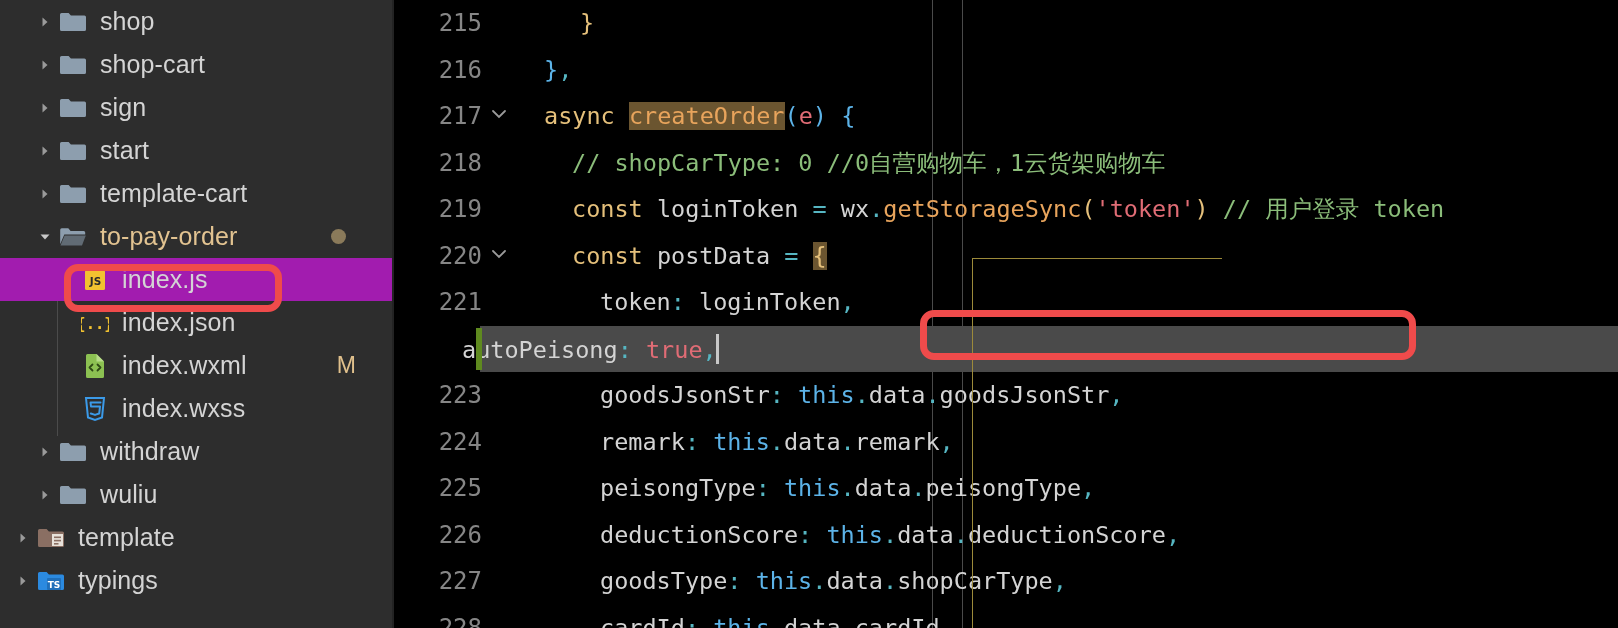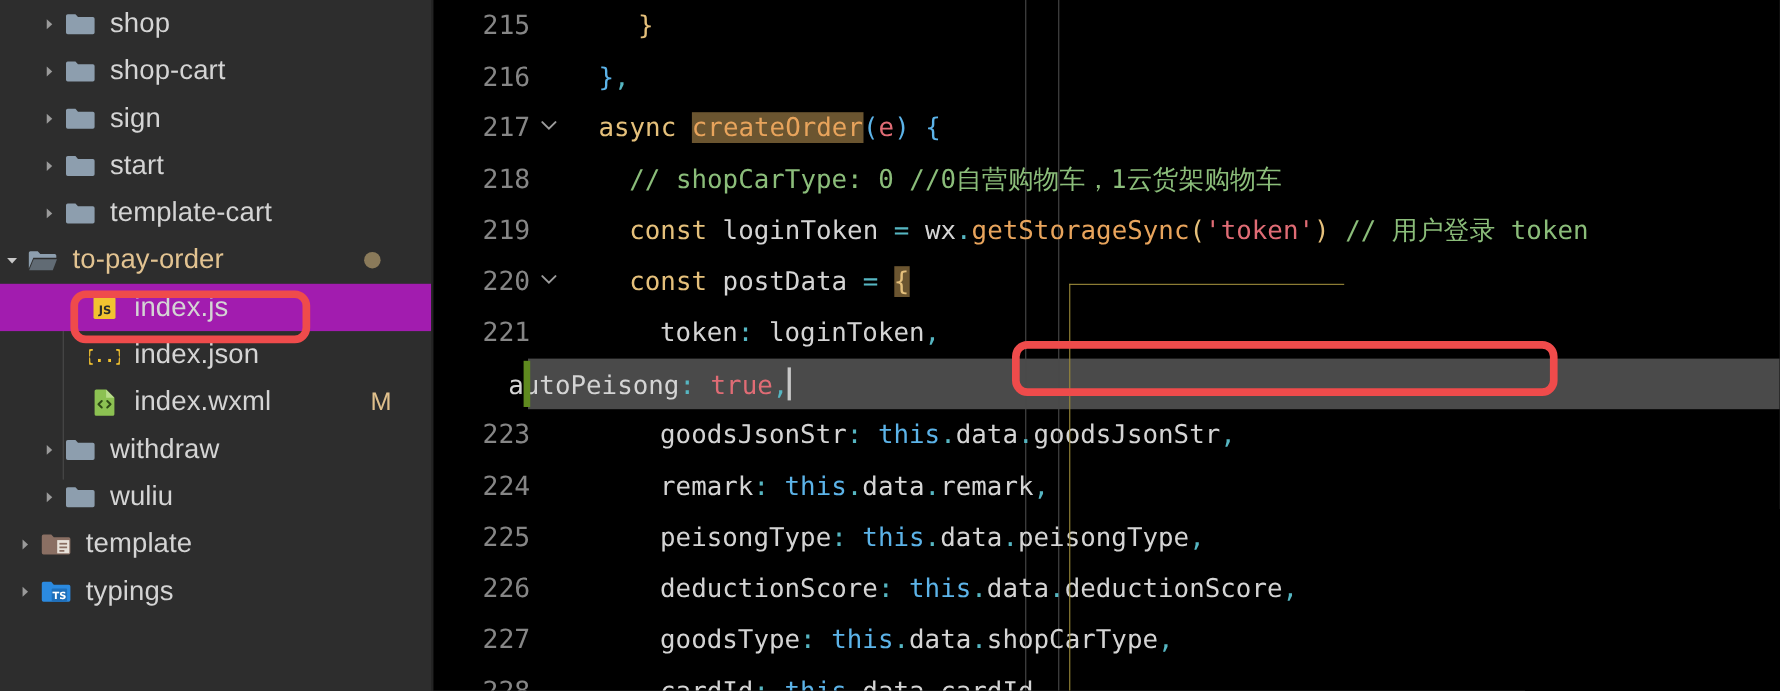--- a/index.html
+++ b/index.html
@@ -240,21 +240,21 @@
           </span>
           <span class="ficon">
             <span>
               <svg width="28" height="24" viewBox="0 0 28 24">
                 <path d="M1 4.5a1.6 1.6 0 0 1 1.6-1.6h7l2.3 2.6h13.5a1.6 1.6 0 0 1 1.6 1.6v12.4a1.6 1.6 0 0 1-1.6 1.6H2.6A1.6 1.6 0 0 1 1 19.5Z" fill="#8d9eae"></path>
               </svg>
             </span>
           </span>
           <span class="label">template-cart</span>
         </div>
-        <div class="tree-row" style="">
+        <div class="tree-row" style="padding-left: 34px;">
           <span class="twisty">
             <span>
               <svg width="14" height="14" viewBox="0 0 14 14">
                 <path d="M2.5 4.5 L11.5 4.5 L7 9.5 Z" fill="#c8c8c8"></path>
               </svg>
             </span>
           </span>
           <span class="ficon">
             <span>
               <svg width="28" height="24" viewBox="0 0 28 24">
@@ -295,20 +295,32 @@
             <span>
               <svg width="22" height="26" viewBox="0 0 22 26">
                 <path d="M2 2.5A1.5 1.5 0 0 1 3.5 1h9L20 8.5v15a1.5 1.5 0 0 1-1.5 1.5h-15A1.5 1.5 0 0 1 2 23.5Z" fill="#8cc152"></path>
                 <path d="M12.5 1 20 8.5h-7.5Z" fill="#b8dd8a"></path>
                 <path d="M8.5 11.5 5.5 14.5l3 3M13.5 11.5l3 3-3 3" stroke="#2f4a16" stroke-width="1.8" fill="none" stroke-linecap="round" stroke-linejoin="round"></path>
               </svg>
             </span>
           </span>
           <span class="label">index.wxml</span>
           <span class="row-mark">M</span>
+        </div>
+        <div class="tree-row" style="padding-left: 56px;">
+          <span class="twisty"></span>
+          <span class="ficon">
+            <span>
+              <svg width="26" height="26" viewBox="0 0 26 26">
+                <path d="M22 2 20 21.5 13 24 6 21.5 4 2Z" fill="none" stroke="#3b9ae8" stroke-width="2"></path>
+                <path d="M18.5 6.5H8.5l.5 4h9l-.8 7-4.2 1.4L8.8 17.5" fill="none" stroke="#3b9ae8" stroke-width="2" stroke-linecap="round" stroke-linejoin="round"></path>
+              </svg>
+            </span>
+          </span>
+          <span class="label">index.wxss</span>
         </div>
         <div class="tree-row" style="padding-left: 34px;">
           <span class="twisty">
             <span>
               <svg width="14" height="14" viewBox="0 0 14 14">
                 <path d="M4.5 2.5 L9.5 7 L4.5 11.5 Z" fill="#9a9a9a"></path>
               </svg>
             </span>
           </span>
           <span class="ficon">

